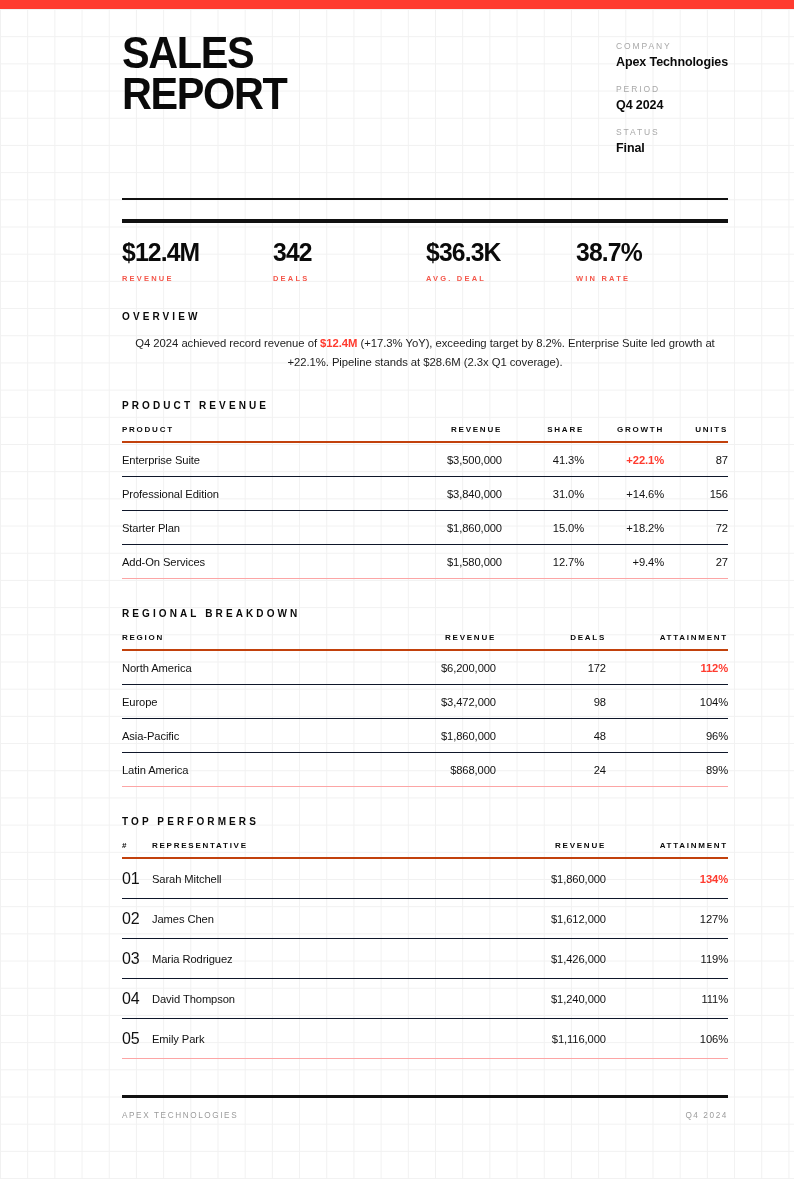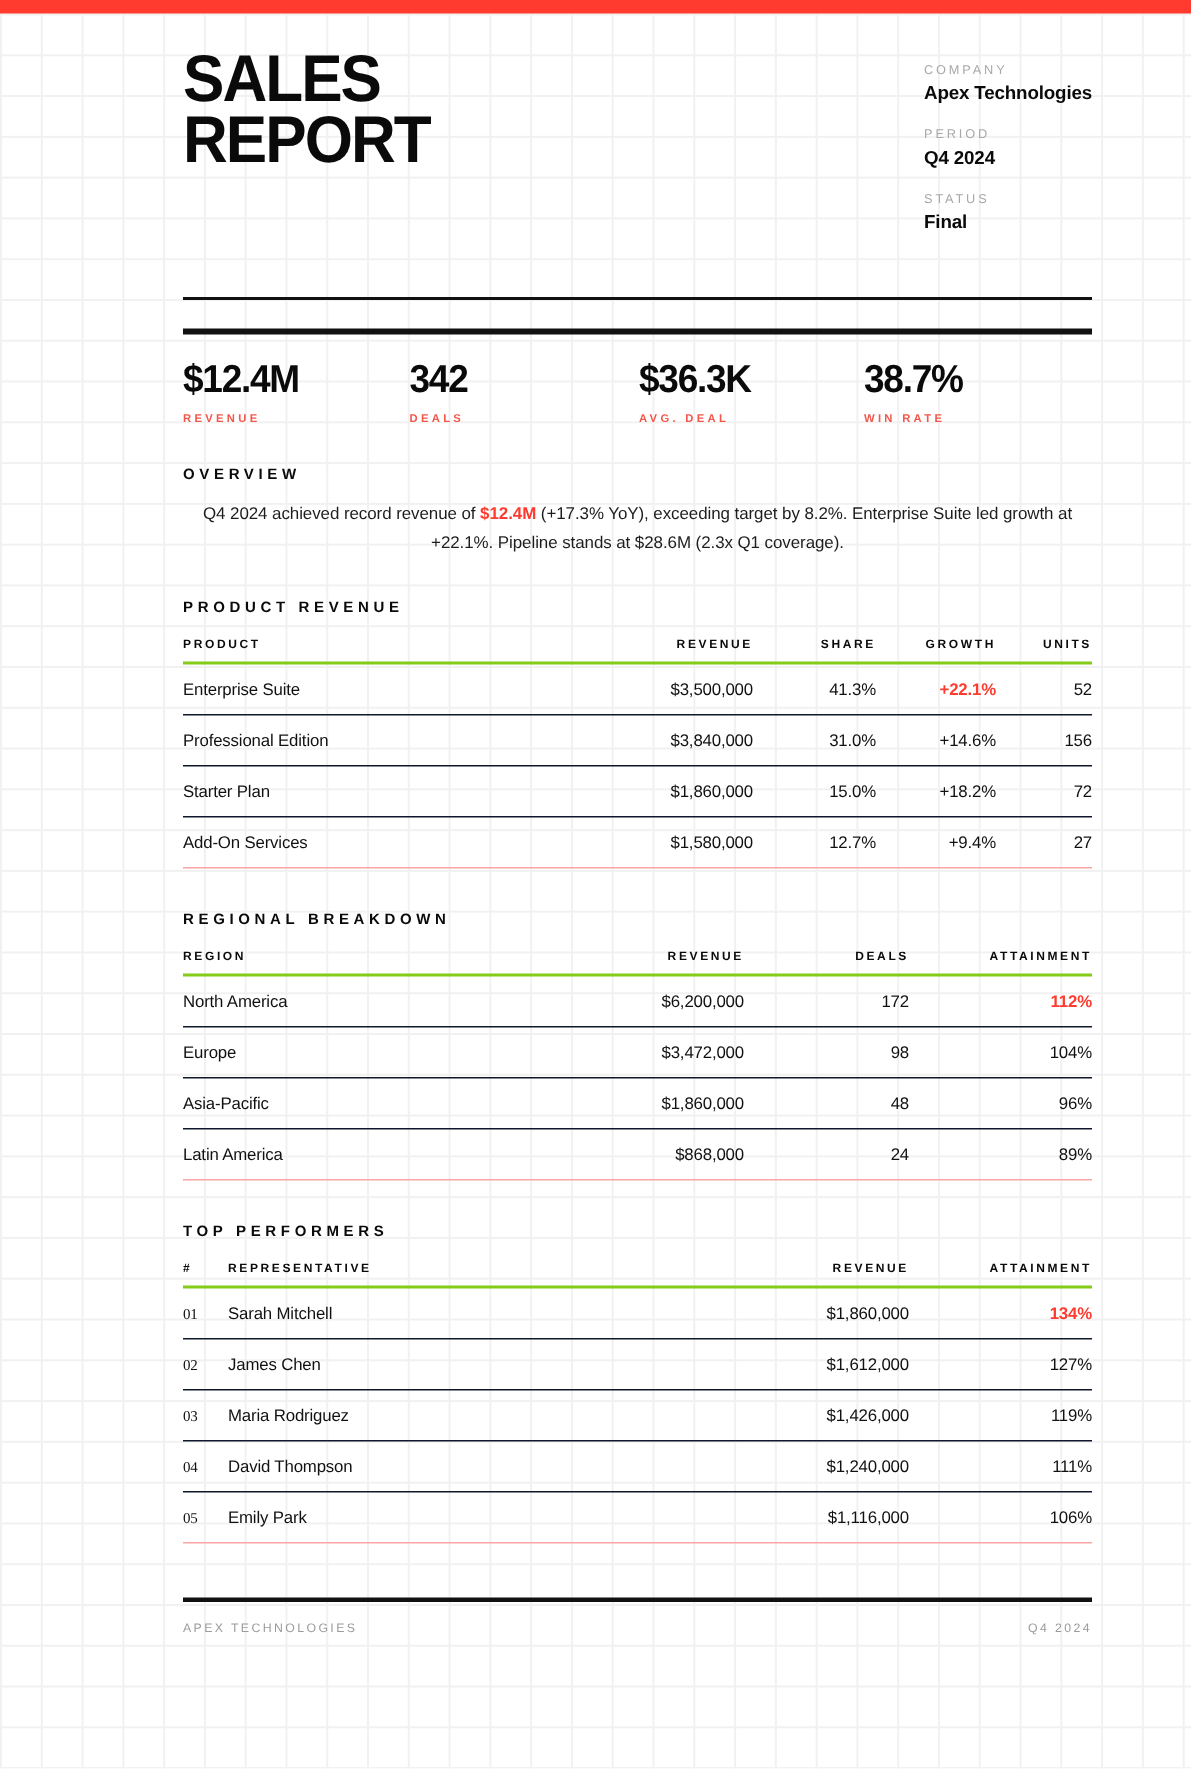--- a/index.html
+++ b/index.html
@@ -150,35 +150,35 @@
     margin-top: 14px;
     table-layout: fixed;
   }
   thead th {
     font-size: 8px;
     font-weight: 700;
     letter-spacing: 1.75px;
     color: #0a0a0a;
     text-transform: uppercase;
     padding: 0 0 7px 0;
-    border-bottom: 2px solid #84cc16;
+    border-bottom: 2px solid #c2410c;
     vertical-align: bottom;
   }
   tbody td {
     font-size: 11.2px;
     color: #111;
     padding: 11px 0 10px 0;
     border-bottom: 1px solid #0f172a;
     letter-spacing: -0.1px;
   }
   tbody tr:last-child td { border-bottom: 1px solid #fca5a5; }
   .ta-l { text-align: left; }
   .ta-r { text-align: right; }
   .accent-cell { color: #ff3b2f; font-weight: 700; }
-  .rank-cell { color: #111; font-size: 10px; font-family: Liberation Serif, serif; }
+  .rank-cell { color: #111; font-size: 16px; }
 
   
   .col-product   { width: 258px; }
   .col-prevenue  { width: 122px; }
   .col-share     { width: 82px; }
   .col-growth    { width: 80px; }
   .col-units     { width: 64px; }
 
   .col-region    { width: 240px; }
   .col-rrevenue  { width: 134px; }
@@ -280,21 +280,21 @@
           <th class="ta-r">GROWTH</th>
           <th class="ta-r">UNITS</th>
         </tr>
       </thead>
       <tbody>
         <tr>
           <td class="ta-l">Enterprise Suite</td>
           <td class="ta-r">$3,500,000</td>
           <td class="ta-r">41.3%</td>
           <td class="ta-r accent-cell">+22.1%</td>
-          <td class="ta-r">52</td>
+          <td class="ta-r">87</td>
         </tr>
         <tr>
           <td class="ta-l">Professional Edition</td>
           <td class="ta-r">$3,840,000</td>
           <td class="ta-r">31.0%</td>
           <td class="ta-r">+14.6%</td>
           <td class="ta-r">156</td>
         </tr>
         <tr>
           <td class="ta-l">Starter Plan</td>

